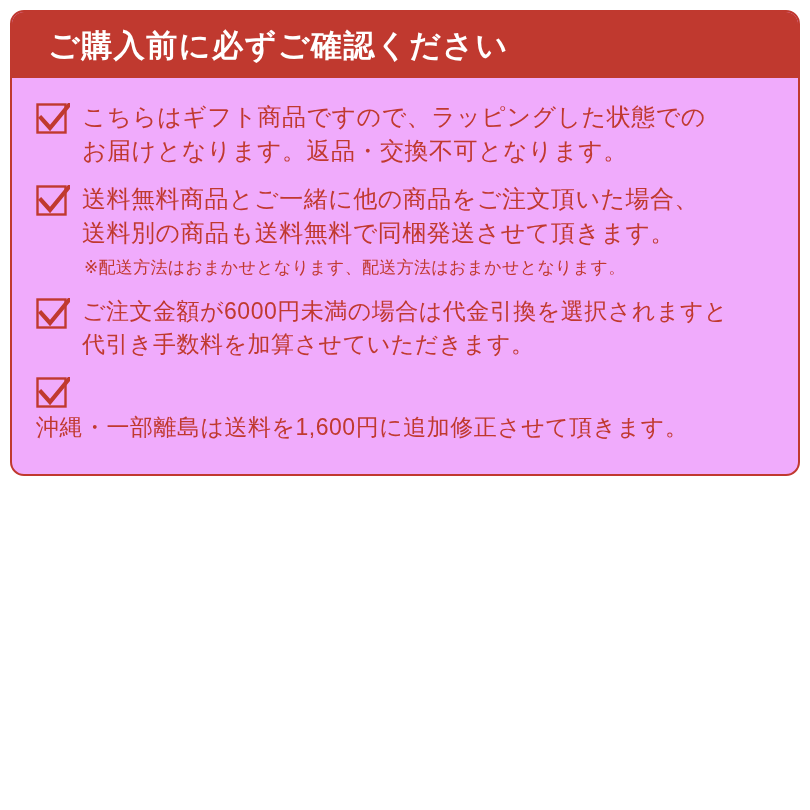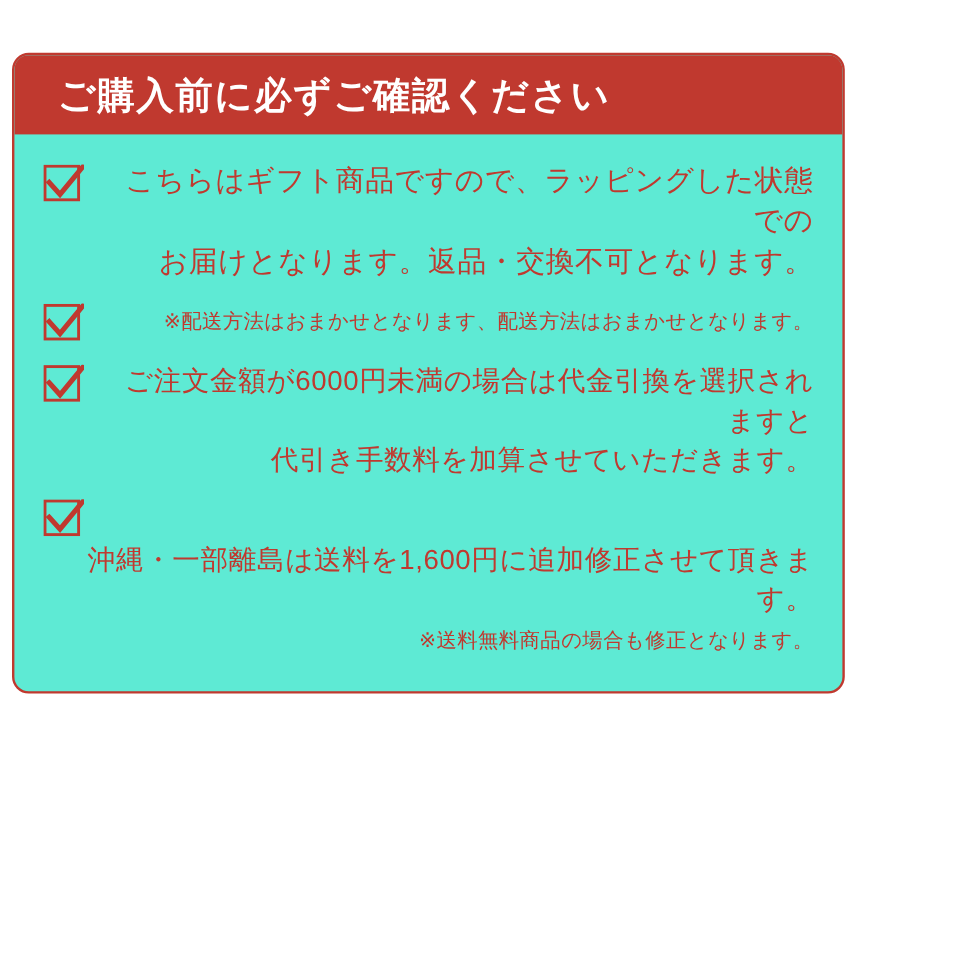--- a/index.html
+++ b/index.html
@@ -11,27 +11,26 @@
     height: 810px;
     background: #ffffff;
     font-family: "Liberation Sans", "DejaVu Sans", sans-serif;
     -webkit-font-smoothing: antialiased;
   }
 
   .notice-card {
     position: absolute;
     left: 10px;
     top: 10px;
-    width: 694px;
+    width: 790px;
     box-sizing: border-box;
     border: 2px solid #c0392f;
     border-radius: 14px;
-    background: #5eead4;
+    background: #f0abfc;
     overflow: hidden;
-    margin-top: 34px;
   }
 
   .notice-header {
     background: #c0392f;
     color: #ffffff;
     height: 66px;
     display: flex;
     align-items: center;
     padding-left: 36px;
     box-sizing: border-box;
@@ -45,21 +44,20 @@
 
   .notice-body {
     padding: 22px 24px 30px 24px;
     box-sizing: border-box;
   }
 
   .notice-item {
     display: flex;
     align-items: flex-start;
     margin-bottom: 14px;
-    text-align: right;
   }
   .notice-item:last-child {
     margin-bottom: 0;
     flex-direction: column;
   }
 
   .check-icon {
     flex: 0 0 auto;
     width: 34px;
     height: 34px;
@@ -123,20 +121,22 @@
     </div>
 
     <div class="notice-item item-2">
       <span class="check-icon">
         <svg viewBox="0 0 34 34" xmlns="http://www.w3.org/2000/svg">
           <rect x="1.5" y="1.5" width="28" height="28" fill="none" stroke="#c0392f" stroke-width="2.4"></rect>
           <path d="M5 15 L14 25 L33 2" fill="none" stroke="#c0392f" stroke-width="4.2" stroke-linecap="square"></path>
         </svg>
       </span>
       <div class="notice-text-block">
+        <div class="notice-main">送料無料商品とご一緒に他の商品をご注文頂いた場合、
+送料別の商品も送料無料で同梱発送させて頂きます。</div>
         <div class="notice-sub">※配送方法はおまかせとなります、配送方法はおまかせとなります。</div>
       </div>
     </div>
 
     <div class="notice-item item-3">
       <span class="check-icon">
         <svg viewBox="0 0 34 34" xmlns="http://www.w3.org/2000/svg">
           <rect x="1.5" y="1.5" width="28" height="28" fill="none" stroke="#c0392f" stroke-width="2.4"></rect>
           <path d="M5 15 L14 25 L33 2" fill="none" stroke="#c0392f" stroke-width="4.2" stroke-linecap="square"></path>
         </svg>
@@ -149,18 +149,17 @@
 
     <div class="notice-item item-4">
       <span class="check-icon">
         <svg viewBox="0 0 34 34" xmlns="http://www.w3.org/2000/svg">
           <rect x="1.5" y="1.5" width="28" height="28" fill="none" stroke="#c0392f" stroke-width="2.4"></rect>
           <path d="M5 15 L14 25 L33 2" fill="none" stroke="#c0392f" stroke-width="4.2" stroke-linecap="square"></path>
         </svg>
       </span>
       <div class="notice-text-block">
         <div class="notice-main">沖縄・一部離島は送料を1,600円に追加修正させて頂きます。</div>
-        <div class="notice-sub">※送料無料商品の場合も修正となります。</div>
       </div>
     </div>
 
   </div>
 </div>
 
 </body></html>

